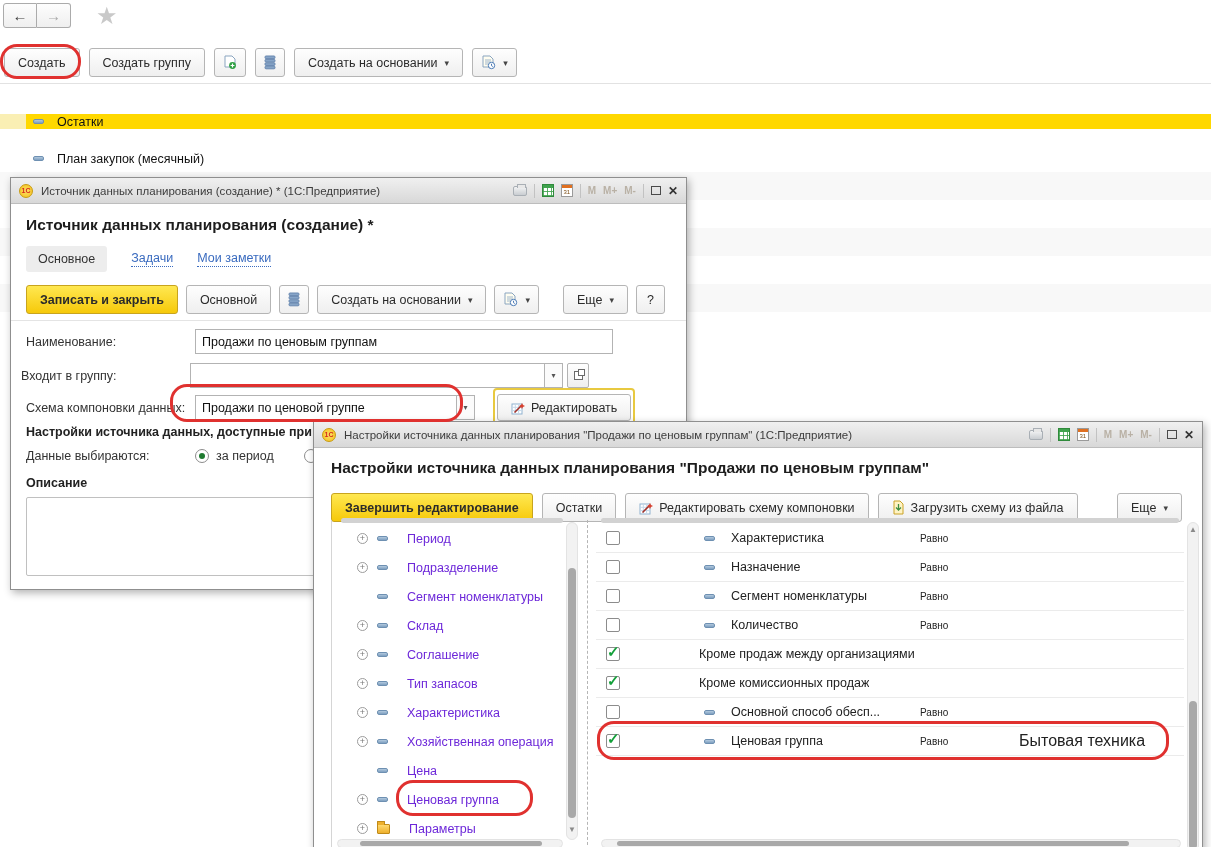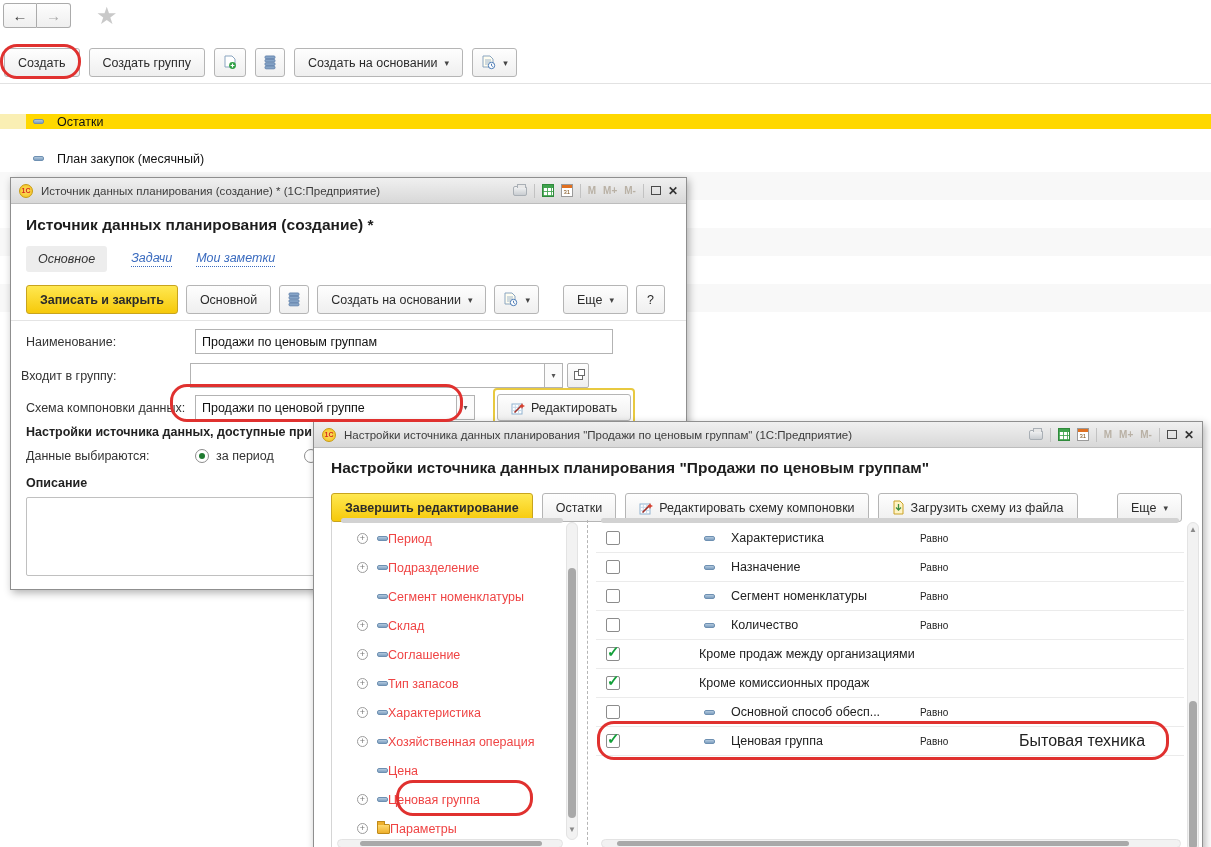--- a/index.html
+++ b/index.html
@@ -91,21 +91,21 @@
     font-size:9px; line-height:9px; text-align:center; color:#7a7a7a; flex:none; }
   .exp.hid { visibility:hidden; }
   .folder { width:13px; height:10px; background:linear-gradient(#FFD96E,#EEB02C); border:1px solid #C08A18;
     border-radius:1px; position:relative; flex:none; }
   .folder::before { content:""; position:absolute; top:-4px; left:-1px; width:6px; height:3px;
     background:#EEB02C; border:1px solid #C08A18; border-bottom:none; border-radius:1px 1px 0 0; }
 
   .tree-row { position:absolute; left:0; width:100%; height:29px; display:flex; align-items:center; }
   .tree-row .exp { margin-left:25px; }
   .tree-row .dash, .tree-row .folder { margin-left:9px; }
-  .tree-row .tlabel { font-size:12.5px; color:#ef4444; white-space:nowrap; }
+  .tree-row .tlabel { margin-left:19px; font-size:12.5px; color:#6d28d9; white-space:nowrap; }
 
   .cond-row { position:absolute; left:0; width:100%; height:29px; display:flex; align-items:center;
     border-bottom:1px solid #EBEBEB; }
   .cond-row .cb { margin-left:10px; }
   .cond-row .dash { margin-left:84px; }
   .cond-row .clabel { margin-left:16px; width:189px; font-size:12.5px; white-space:nowrap; overflow:hidden; }
   .cond-row .clabel.noind { margin-left:79px; width:auto; }
   .cond-row .ccomp { width:99px; font-size:10px; }
   .cond-row .cval { font-size:16px; }
 
@@ -216,21 +216,21 @@
         <span class="mtxt">M+</span>
         <span class="mtxt">M-</span>
         <span class="tsep"></span>
         <span class="ico-max"></span>
         <span class="ico-close">✕</span>
       </div>
     </div>
 
     <div class="heading" style="position:absolute; left:15px; top:38px;">Источник данных планирования (создание) *</div>
 
-    <div class="tabs" style="position:absolute; left:15px; top:68px;font-style:italic;">
+    <div class="tabs" style="position:absolute; left:15px; top:68px;">
       <span class="tab-active">Основное</span>
       <span class="tab-link">Задачи</span>
       <span class="tab-link">Мои заметки</span>
     </div>
 
     <div style="position:absolute; left:15px; top:107px; display:flex; gap:8px; align-items:center;">
       <div class="btn btn-yellow">
           <span>Записать и закрыть</span>
         </div>
       <div class="btn">

